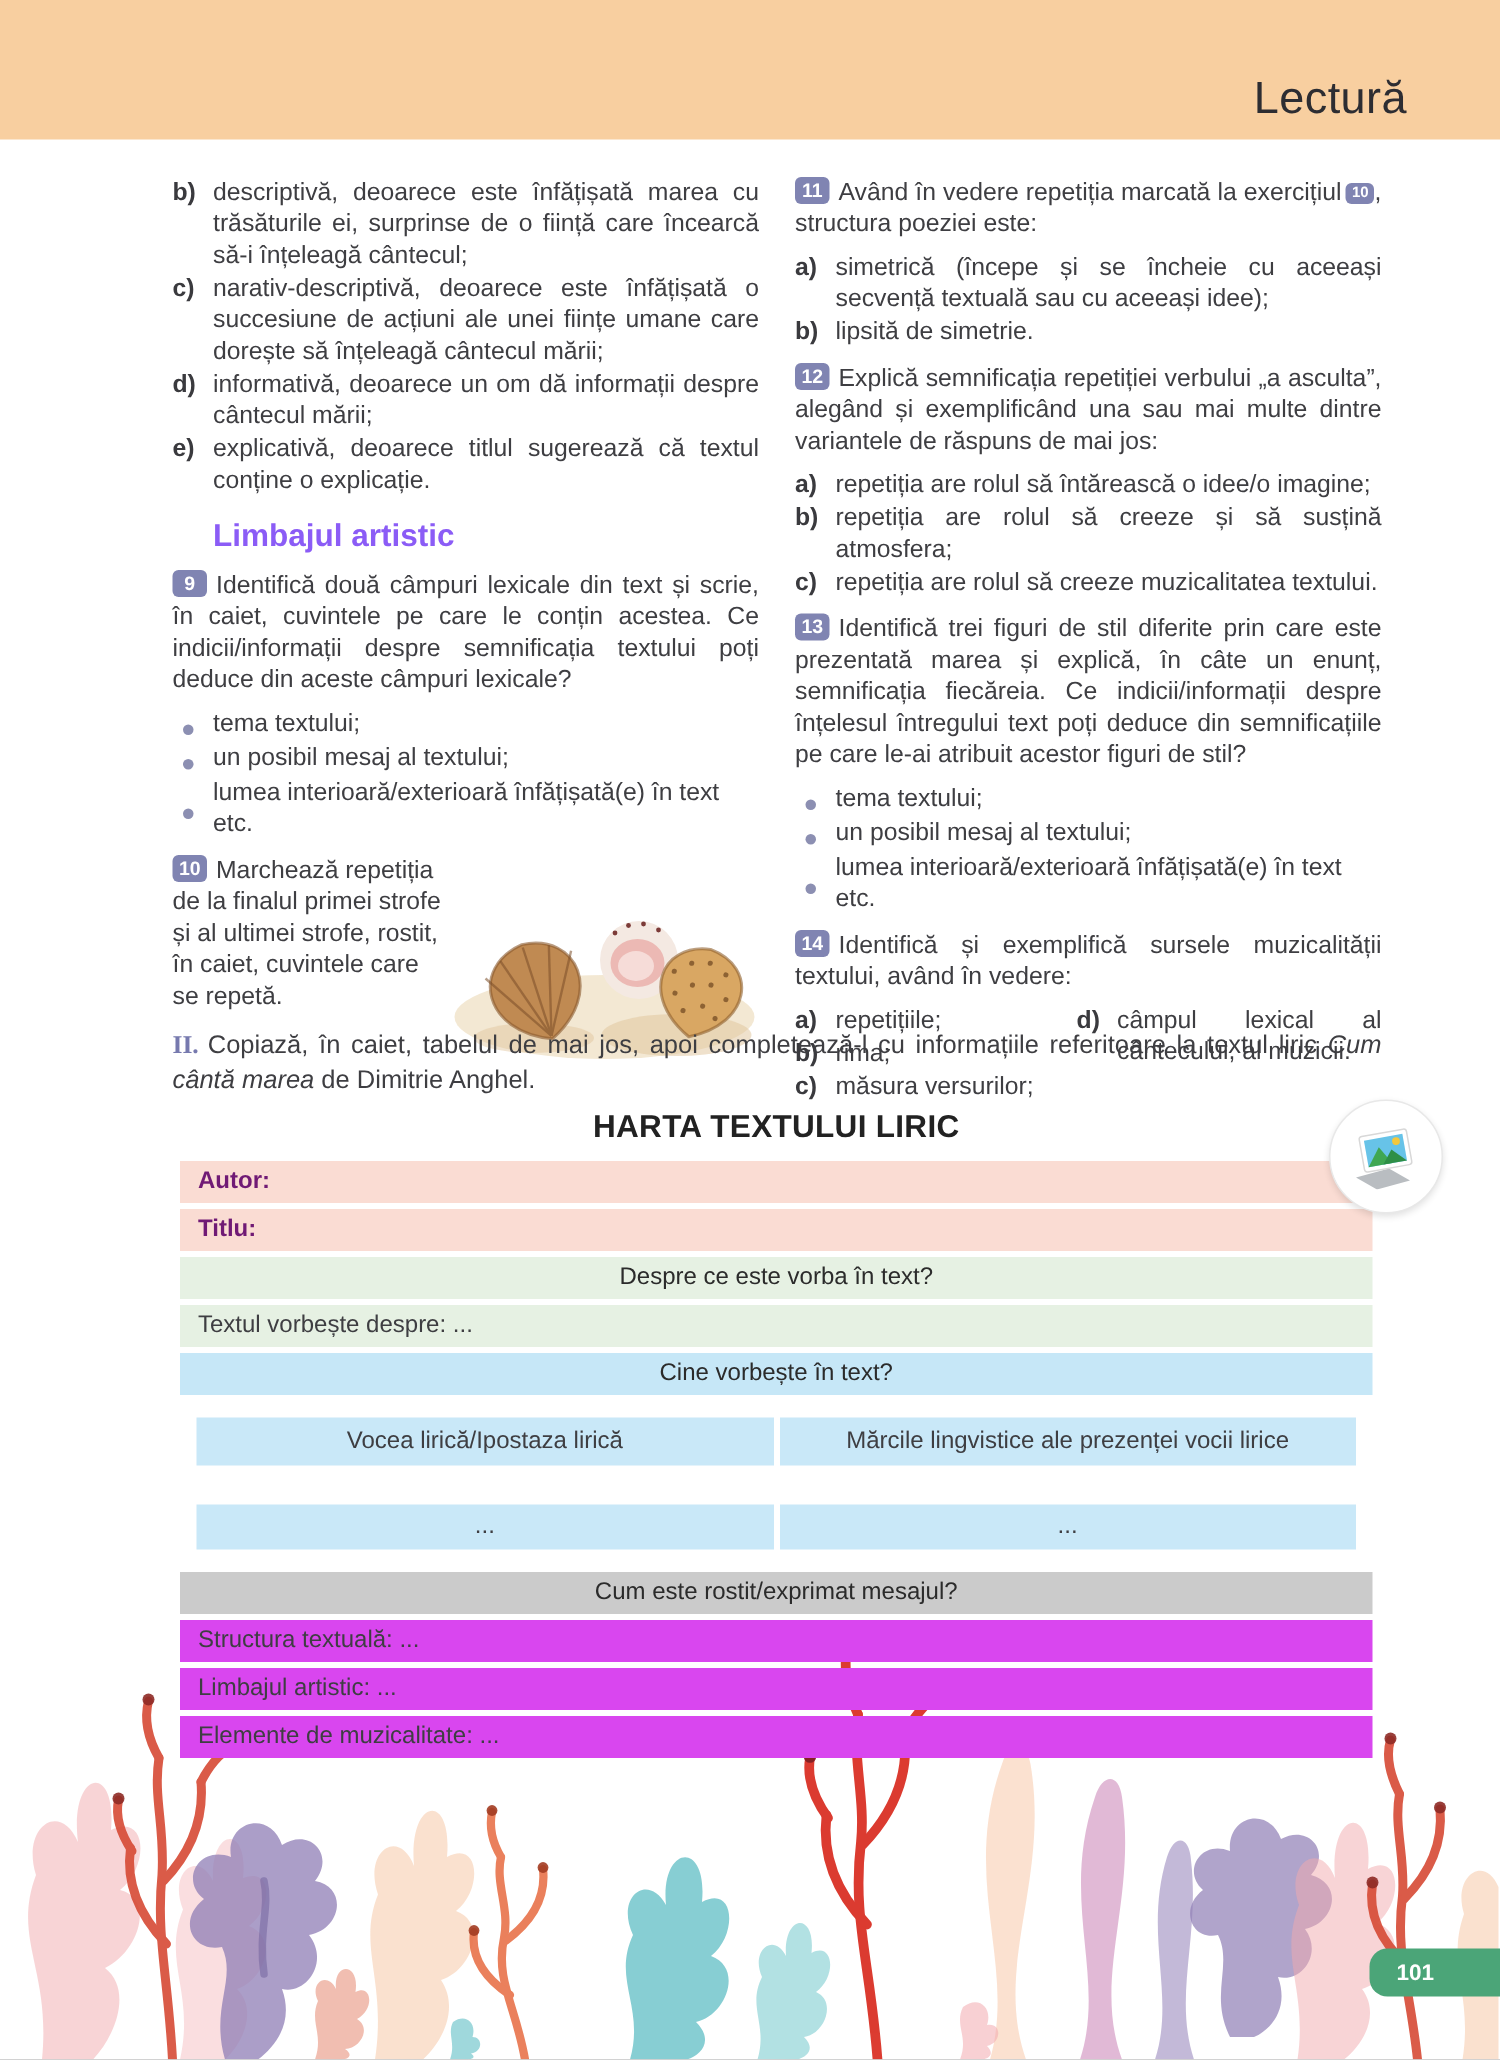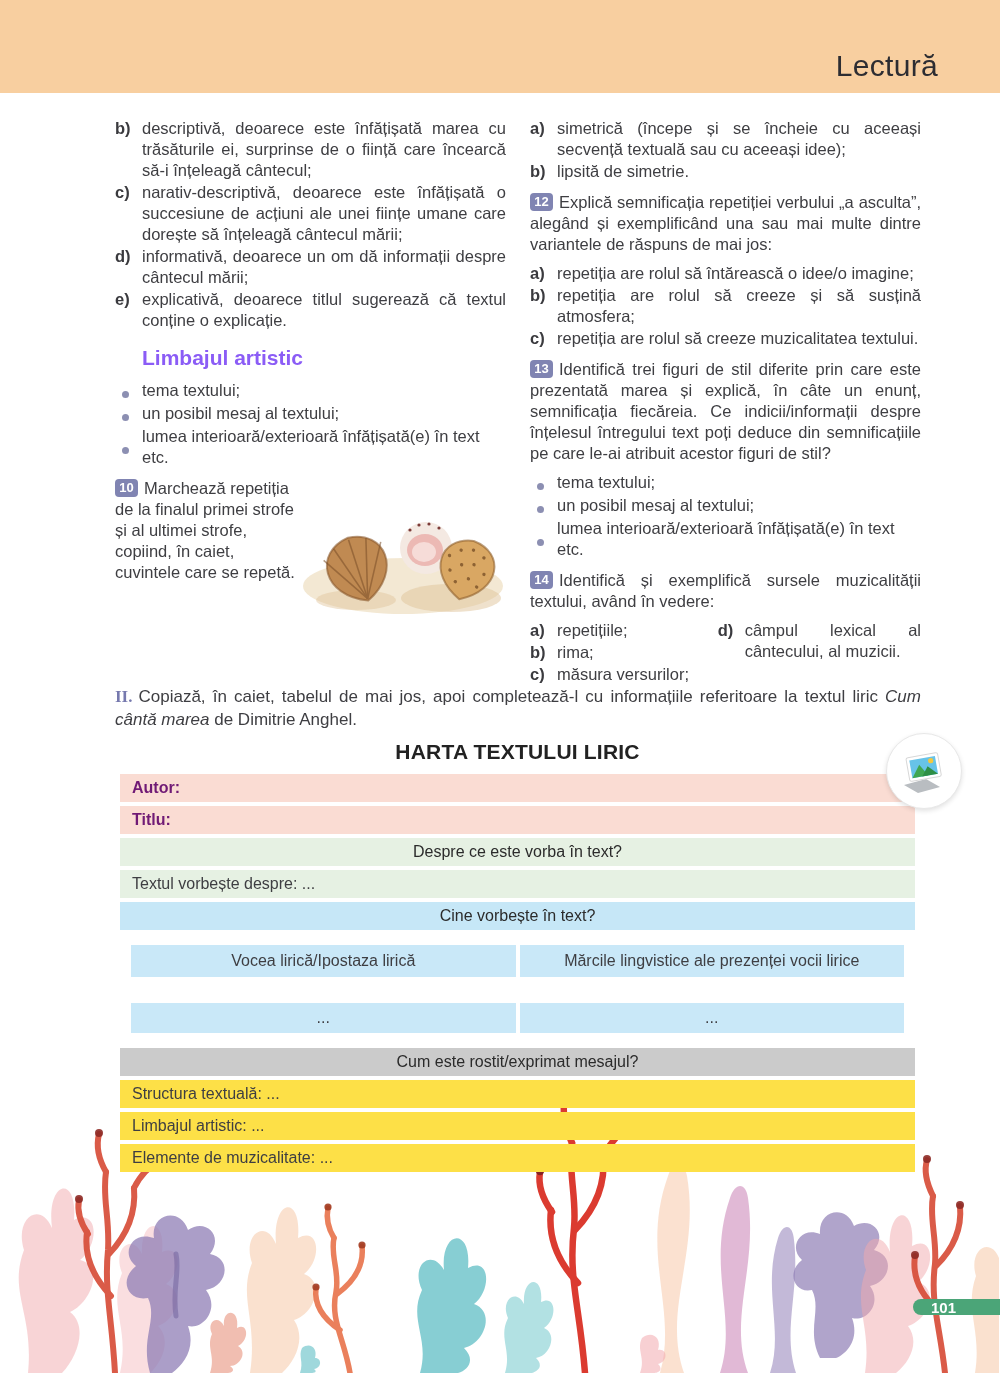--- a/index.html
+++ b/index.html
@@ -67,42 +67,42 @@
   .trow {
     margin-bottom:4px; min-height:28px; padding:4px 12px;
     font-size:16px; line-height:20px; display:flex; align-items:center;
   }
   .trow.center { justify-content:center; font-weight:400; color:#2b2b2b; }
   .trow.label { font-weight:700; color:#701a75; }
   .pink  { background:#fadcd3; }
   .green { background:#e6f1e3; }
   .blue  { background:#c6e7f7; }
   .grayh { background:#cbcbcb; }
-  .grayv { background:#fde047; }
+  .grayv { background:#d946ef; }
   .trow.split { padding:11px; background:transparent; gap:4px; min-height:30px; }
   .trow.split .cell {
     flex:1; background:#c9e8f8; display:flex; align-items:center; justify-content:center;
     min-height:30px; padding:4px 10px; text-align:center;
   }
   .trow.split.hdr .cell { min-height:32px; }
 
   
   .resource-circle {
     position:absolute; top:733px; left:886px; width:76px; height:76px;
     background:#fff; border:1px solid #e8e8e8; border-radius:50%;
     box-shadow:0 2px 5px rgba(0,0,0,.12); z-index:3;
     display:flex; align-items:center; justify-content:center;
   }
 
   
   .coral { position:absolute; left:0; bottom:0; width:1000px; height:315px; z-index:1; }
 
   
   .page-badge {
-    position:absolute; right:0; top:1299px; width:87px; height:16px; z-index:4;
+    position:absolute; right:0; top:1299px; width:87px; height:32px; z-index:4;
     background:#4ba578; color:#fff; font-weight:700; font-size:15px;
     border-radius:12px 0 0 12px; display:flex; align-items:center; padding-left:18px;
   }
 </style>
 </head>
 <body>
 
 <div class="page">
 
   <div class="band">
@@ -125,20 +125,23 @@
         <span class="opt-label">d)</span>
         <div class="opt-text">informativă, deoarece un om dă informații despre cântecul mării;</div>
       </div>
       <div class="opt">
         <span class="opt-label">e)</span>
         <div class="opt-text">explicativă, deoarece titlul sugerează că textul conține o explicație.</div>
       </div>
 
       <div class="section-heading">Limbajul artistic</div>
 
+      <p class="ex">
+        <span class="badge">9</span><span>Identifică două câmpuri lexicale din text și scrie, în caiet, cuvintele pe care le conțin acestea. Ce indicii/informații despre semnificația textului poți deduce din aceste câmpuri lexicale?</span>
+      </p>
       <div class="bullets">
         <div class="bullet-row">
           <span class="dot"></span>
           <span>tema textului;</span>
         </div>
         <div class="bullet-row">
           <span class="dot"></span>
           <span>un posibil mesaj al textului;</span>
         </div>
         <div class="bullet-row">
@@ -189,26 +192,29 @@
               <circle cx="-16" cy="2" r="1.7"></circle>
                 <circle cx="-6" cy="-6" r="1.7"></circle>
                 <circle cx="6" cy="-9" r="1.7"></circle>
                 <circle cx="18" cy="-2" r="1.7"></circle>
               <circle cx="-8" cy="12" r="1.7"></circle>
                 <circle cx="4" cy="6" r="1.7"></circle>
                 <circle cx="14" cy="12" r="1.7"></circle>
             </g>
           </g>
         </svg>
-        <span class="badge">10</span><span>Marchează repetiția de la finalul primei strofe și al ultimei strofe, copiind, în caiet, cuvintele care se repetă.</span>
+        <span class="badge">10</span><span>Marchează repetiția de la finalul primei strofe și al ultimei strofe, rostit, în caiet, cuvintele care se repetă.</span>
       </div>
     </div>
 
     <div class="col">
 
+      <p class="ex">
+        <span class="badge">11</span><span>Având în vedere repetiția marcată la exercițiul</span><span class="badge mini">10</span><span>, structura poeziei este:</span>
+      </p>
       <div class="opt">
         <span class="opt-label">a)</span>
         <div class="opt-text">simetrică (începe și se încheie cu aceeași secvență textuală sau cu aceeași idee);</div>
       </div>
       <div class="opt" style="margin-bottom:10px;">
         <span class="opt-label">b)</span>
         <div class="opt-text">lipsită de simetrie.</div>
       </div>
 
       <p class="ex">

